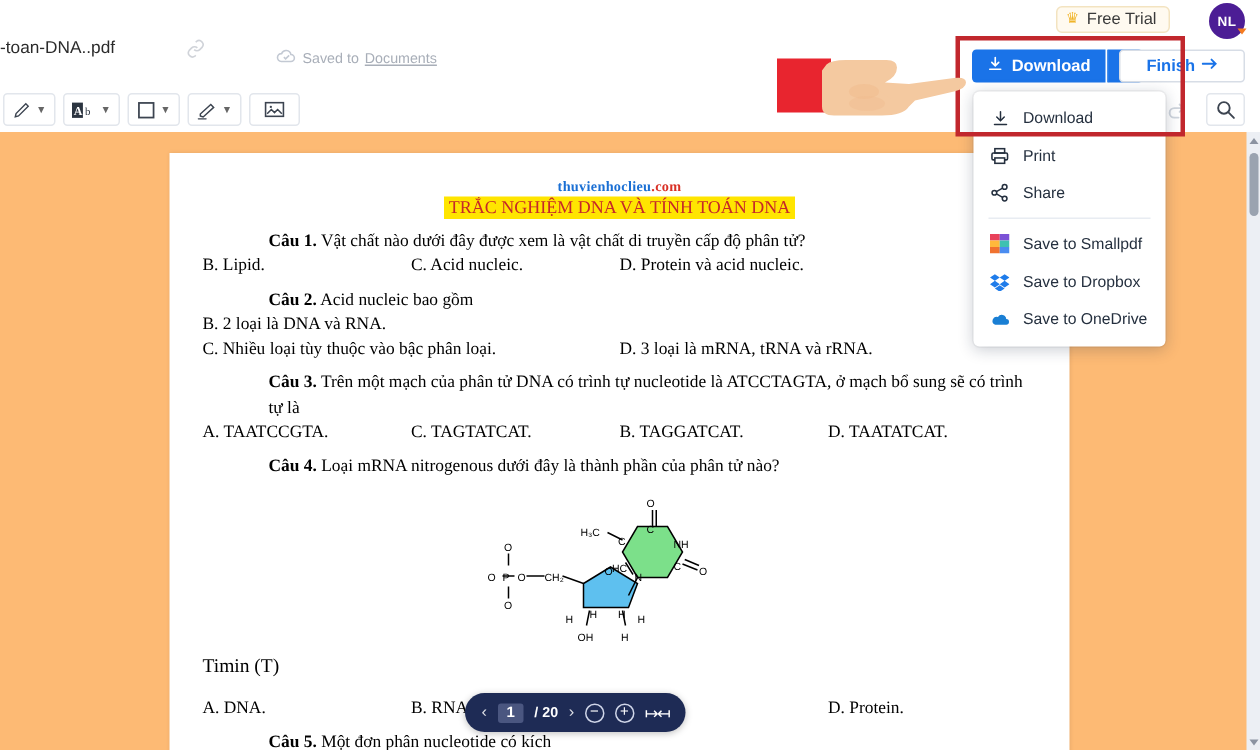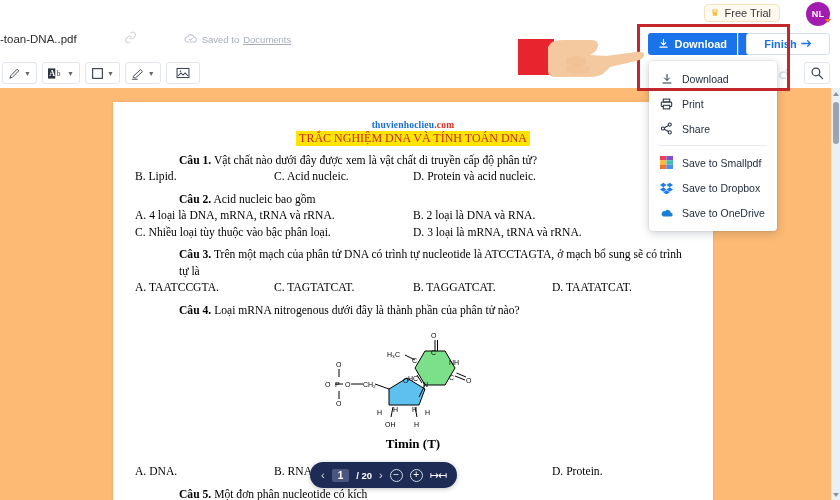--- a/index.html
+++ b/index.html
@@ -20,35 +20,35 @@
     position: absolute; right: 60px; top: 4px;
     display: flex; align-items: center; gap: 5px;
     background: #fffaf0; border: 1px solid #f3e3c0;
     border-radius: 4px; padding: 2px 8px 2px 6px;
     font-size: 11px; color: #3a3a3a; font-weight: 500;
   }
   .crown { font-size: 10px; color: #f0b429; line-height: 1; }
   .avatar {
     position: absolute; right: 10px; top: 2px;
     width: 24px; height: 24px; border-radius: 50%;
-    background: #a21caf; color: #fff;
+    background: #4c1d95; color: #fff;
     font-size: 9px; font-weight: 700;
     display: flex; align-items: center; justify-content: center;
     letter-spacing: .3px;
   }
   .avatar-caret {
     position: absolute; right: 9px; top: 19px;
     width: 0; height: 0; border-left: 3px solid transparent;
     border-right: 3px solid transparent; border-top: 4px solid #f47b20;
   }
 
   
   .filebar {
     position: absolute; left: 0; top: 26px; width: 768px; height: 26px;
-    background: #fff; display: flex; align-items: center; gap: 39px;
+    background: #fff; display: flex;  gap: 39px;
   }
   .filename {
     font-size: 11.5px; color: #2b2b2b; margin-left: 0px;
     white-space: nowrap;
   }
   .linkicon { margin-left: 8px; opacity: .4; }
   .savedwrap {
     display: flex; align-items: center; gap: 4px;
     margin-left: 8px; font-size: 9.5px; color: #a8aeb8;
   }
@@ -125,22 +125,22 @@
     background: #ffe500;
   }
   .q { font-family: "Liberation Serif", serif; font-size: 11.6px; line-height: 1.42; margin-top: 6px; margin-left: 44px; }
   .q b { font-weight: 700; }
   .opts { display: flex; font-family: "Liberation Serif", serif; font-size: 11.6px; line-height: 1.42; }
   .opts > span { flex: 0 0 25%; }
   .opts.two > span { flex: 0 0 50%; }
 
   .molecule { margin: 8px auto 0 auto; width: 200px; height: 105px; position: relative; }
   .molname {
-    text-align: center; font-family: "Liberation Serif", serif;
-    font-size: 13px; font-weight: 700; margin-top: 4px;
+    font-family: "Liberation Serif", serif;
+    font-size: 13px; font-weight: 400; margin-top: 4px;
   }
 
   
   .pagenav {
     position: absolute; left: 310px; top: 462px;
     height: 26px; border-radius: 14px; background: #1e2b55;
     display: flex; align-items: center; gap: 7px; padding: 0 11px;
     color: #fff; font-size: 10px; z-index: 40;
     box-shadow: 0 1px 5px rgba(0,0,0,.25);
   }
@@ -342,21 +342,20 @@
           <span>B. Lipid.</span>
           <span>C. Acid nucleic.</span>
           <span>D. Protein và acid nucleic.</span>
         </div>
 
         <div class="q">
           <b>Câu 2.</b>
           <span>Acid nucleic bao gồm</span>
         </div>
         <div class="opts two">
-          <span>A. 4 loại là DNA, mRNA, tRNA và rRNA.</span>
           <span>B. 2 loại là DNA và RNA.</span>
         </div>
         <div class="opts two">
           <span>C. Nhiều loại tùy thuộc vào bậc phân loại.</span>
           <span>D. 3 loại là mRNA, tRNA và rRNA.</span>
         </div>
 
         <div class="q">
           <b>Câu 3.</b>
           <span>Trên một mạch của phân tử DNA có trình tự nucleotide là ATCCTAGTA, ở mạch bổ sung sẽ có trình tự là</span>

